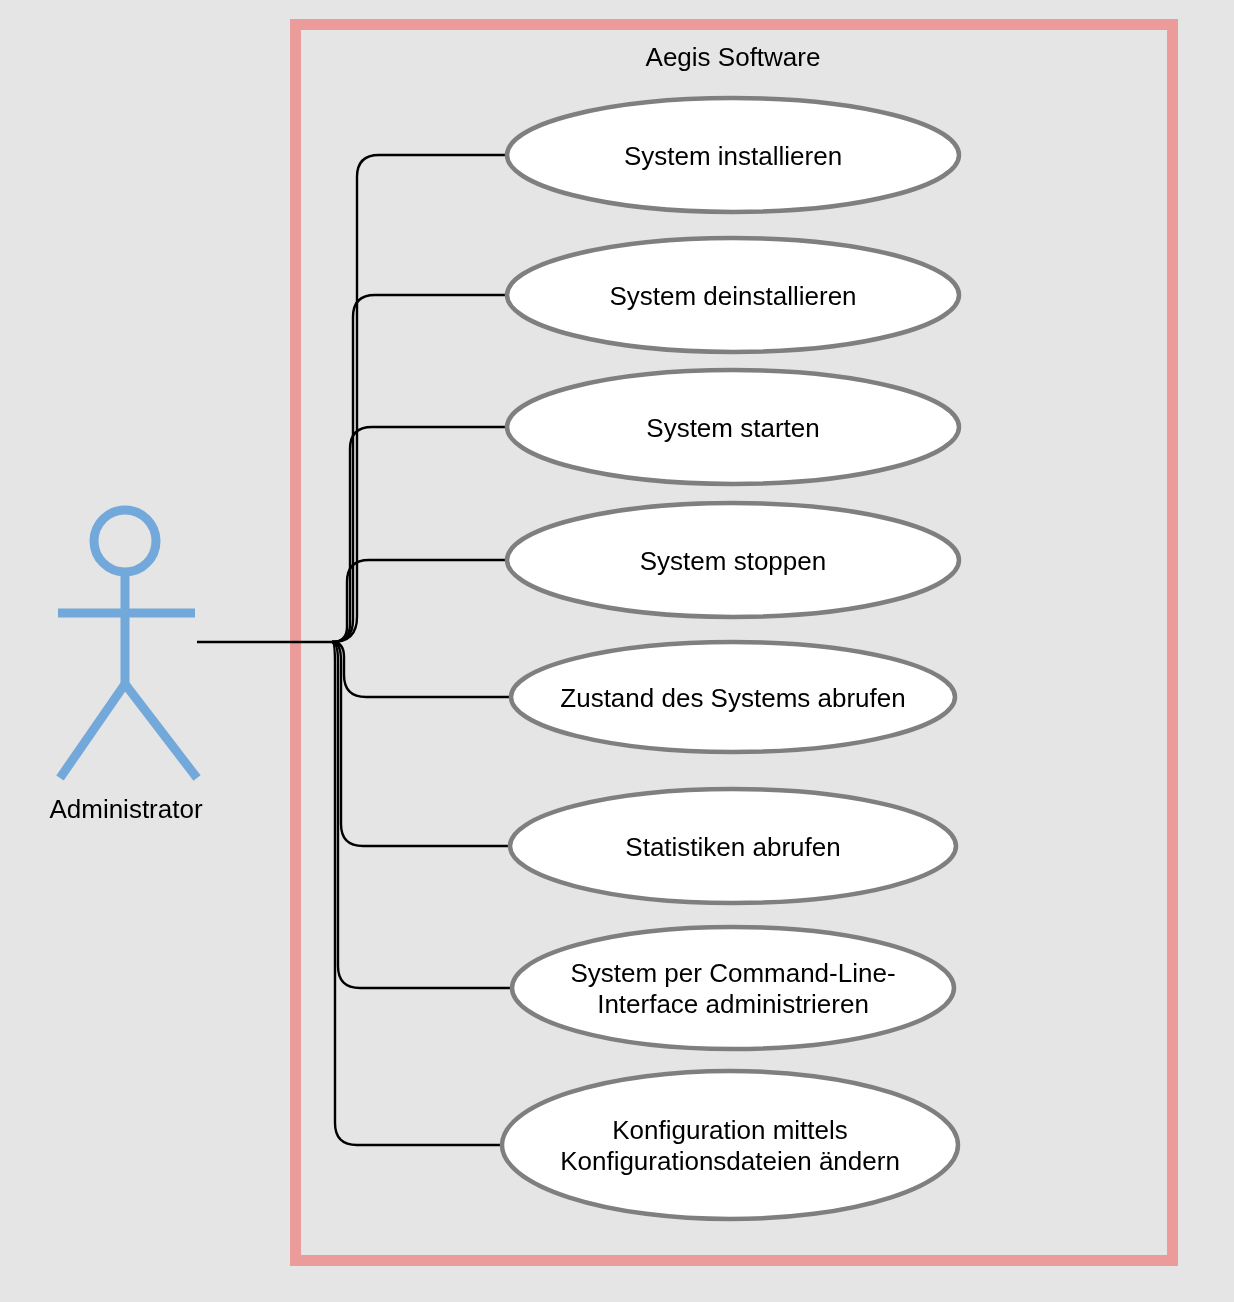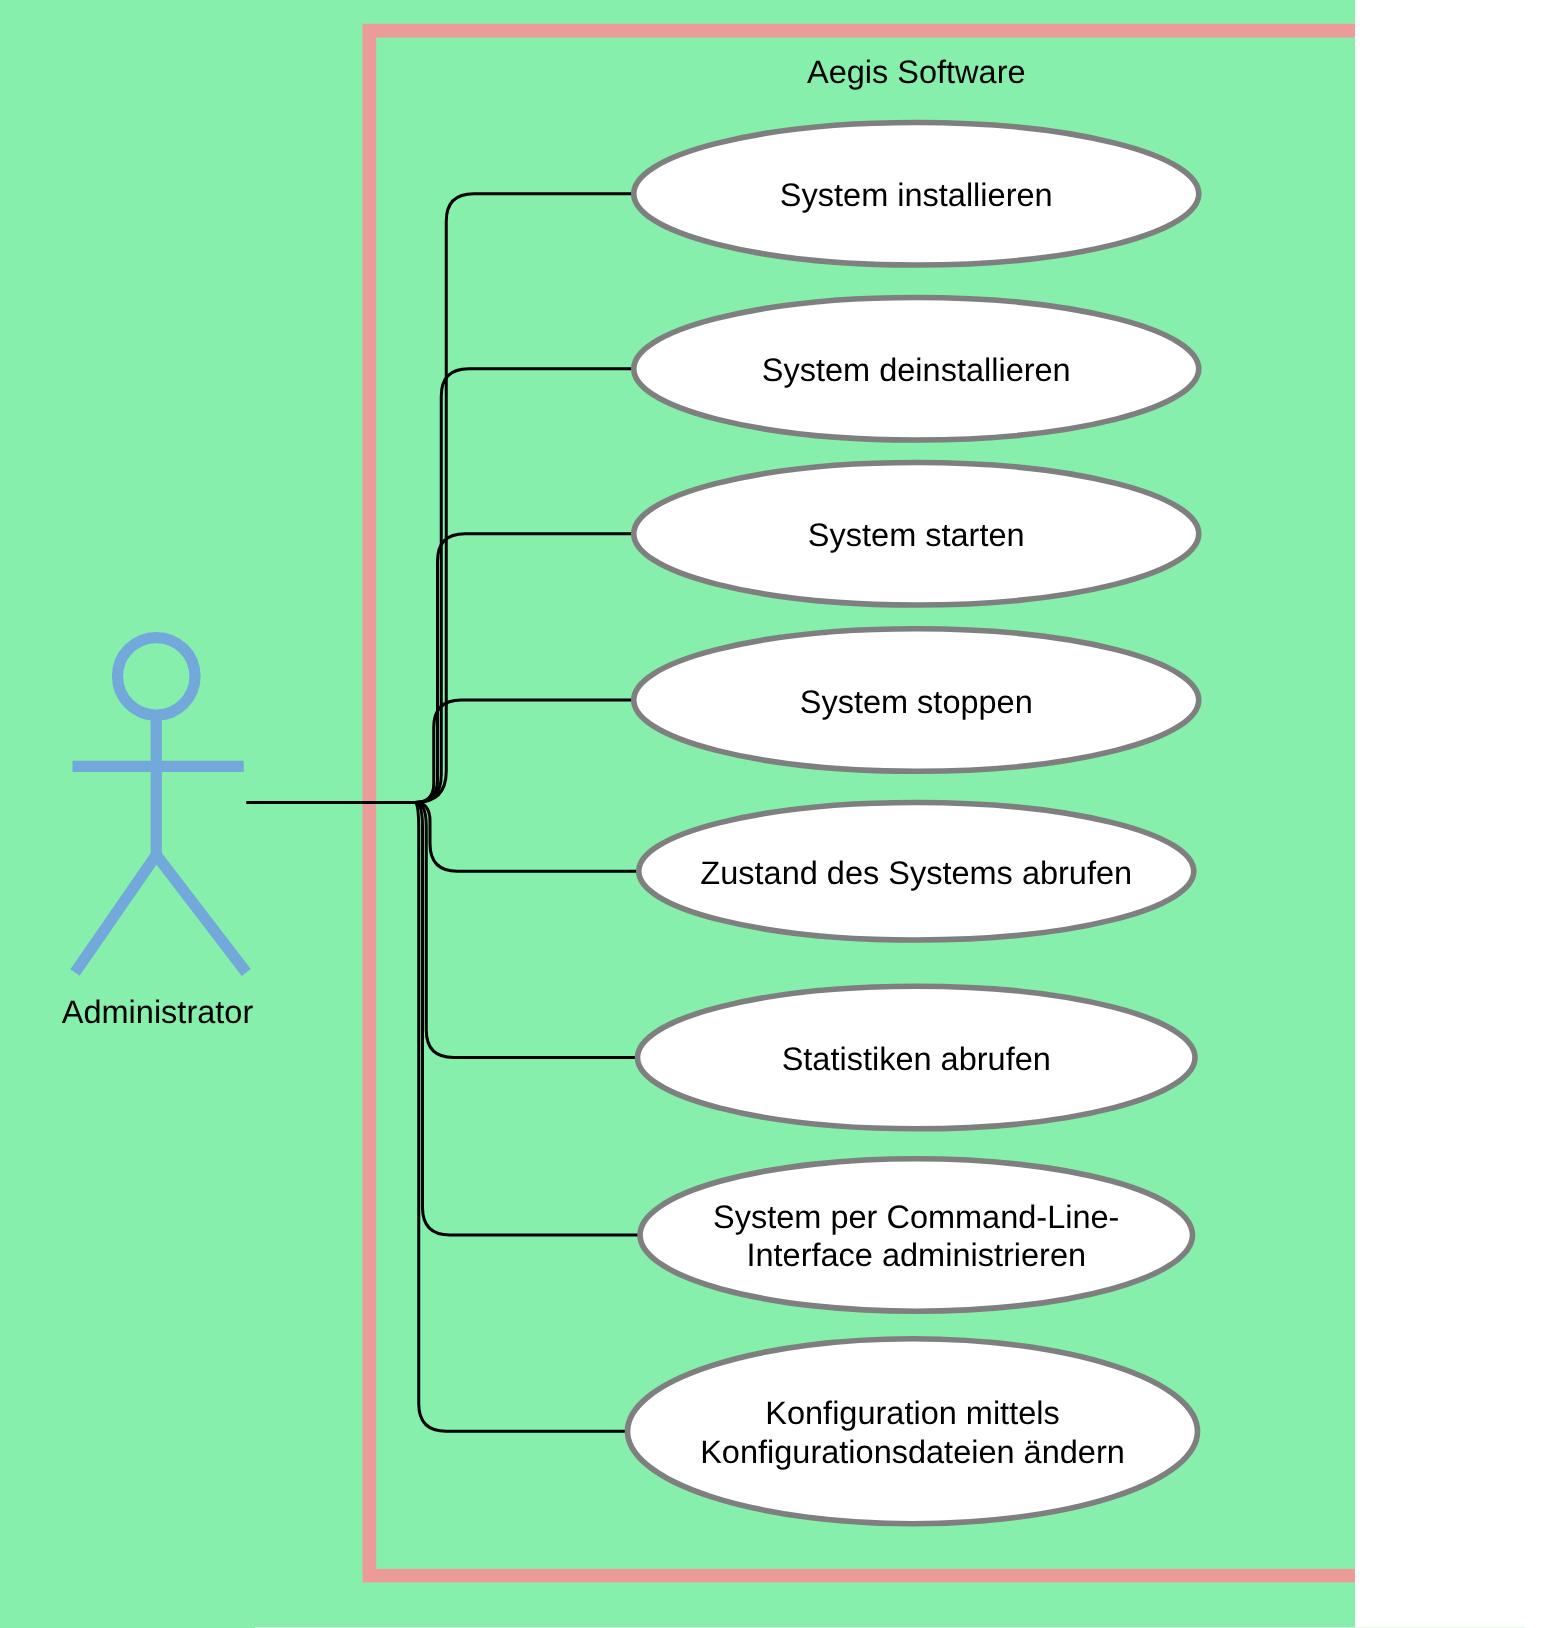--- a/index.html
+++ b/index.html
@@ -3,23 +3,23 @@
 <meta charset="utf-8">
 <style>
   html, body {
     margin: 0;
     padding: 0;
     background: #ffffff;
     font-family: "Liberation Sans", sans-serif;
   }
   .stage {
     position: relative;
-    width: 1084px;
+    width: 1234px;
     height: 1302px;
-    background: #86efac;
+    background: #e5e5e5;
     overflow: hidden;
   }
   svg { display: block; }
 
   .boundary-rect {
     fill: none;
     stroke: #EC9B9B;
     stroke-width: 11;
   }
   .boundary-title {

